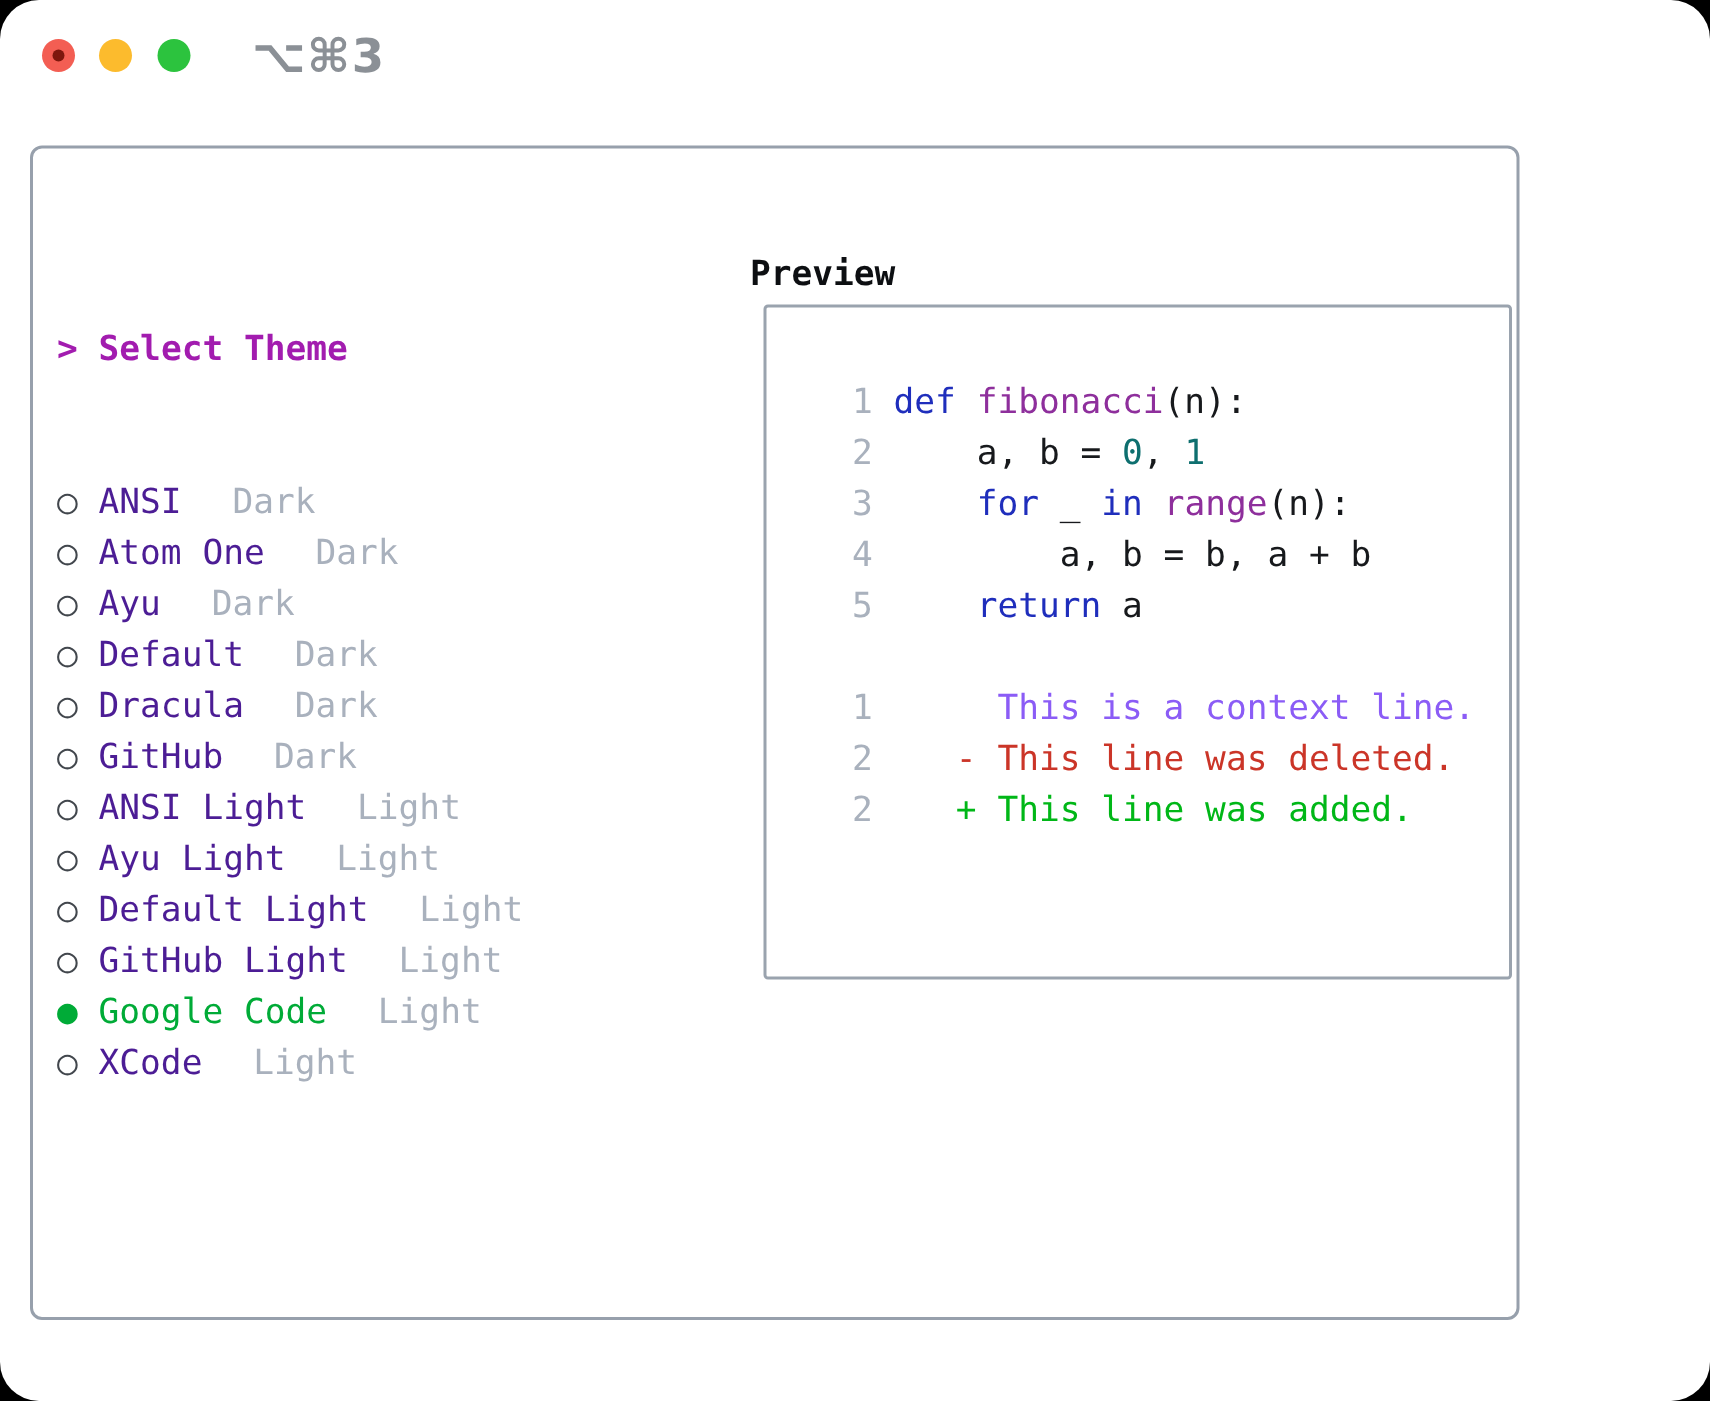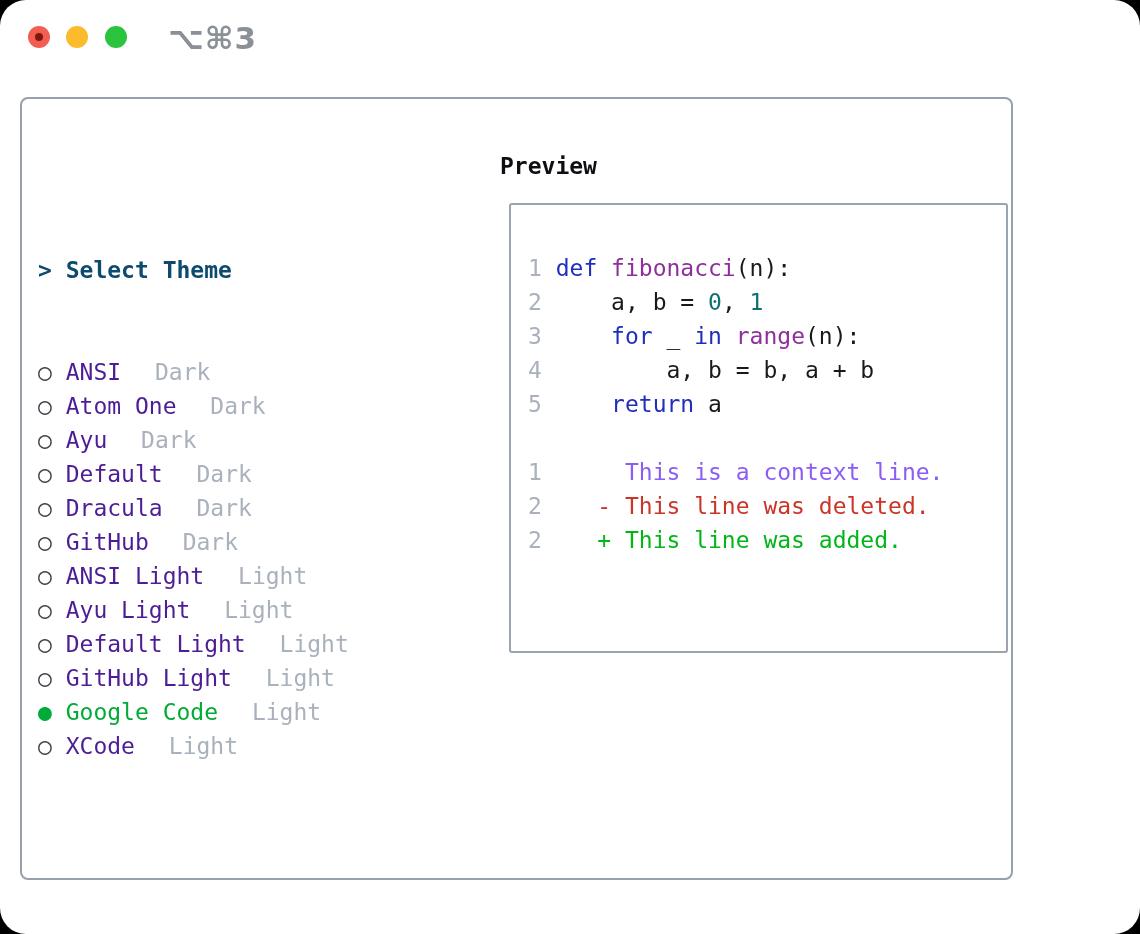--- a/index.html
+++ b/index.html
@@ -15,33 +15,33 @@
   .dot.green{left:105px;background:#2cc33e;}
   .inner-dot{position:absolute;left:7px;top:7px;width:8px;height:8px;border-radius:50%;background:#7e170d;}
   .window-title{position:absolute;left:168px;top:20px;font-family:"DejaVu Sans","Liberation Sans",sans-serif;
                 font-size:31px;font-weight:bold;color:#8b9096;letter-spacing:1px;}
   
   .panel{position:absolute;left:20px;top:97px;width:989px;height:779px;background:#fff;
          border:2px solid #97a0ac;border-radius:8px;}
   .mono{font-size:23px;line-height:34px;white-space:pre;}
   
   .left-col{position:absolute;left:16px;top:49px;width:440px;}
-  .prompt-line{font-weight:bold;color:#0c4a6e;margin-top:37px;}
+  .prompt-line{font-weight:bold;color:#a21caf;}
   .row{display:block;}
   .radio{color:#42474d;}
   .t-name{color:#4c1d95;}
   .t-variant{color:#a9b1bd;margin-left:20px;}
   .row.selected .radio,.row.selected .t-name{color:#00ab37;}
   .section-title{color:#0d0f12;margin-top:34px;}
   
-  .preview-title{position:absolute;left:478px;top:50px;font-weight:bold;color:#0d0f12;}
+  .preview-title{position:absolute;left:478px;top:67px;font-weight:bold;color:#0d0f12;}
   .preview-box{position:absolute;left:487px;top:104px;width:478px;height:400px;
                border:2px solid #9aa3ae;border-radius:3px;background:#fff;
                padding:46px 0 0 17px;box-sizing:content-box;overflow:hidden;}
-  .code-line{font-size:23px;line-height:34px;white-space:pre;}
+  .code-line{font-size:23px;line-height:34px;white-space:pre;margin-left:40px;}
   .ln{color:#a9b1bd;}
   .kw{color:#1f2ebc;}
   .fn{color:#8e2f9c;}
   .num{color:#0e6f6f;}
   .pl{color:#17191c;}
   .ctx{color:#8b5cf6;}
   .del{color:#cb3528;}
   .add{color:#00b717;text-align:center;}
 </style>
 </head>

